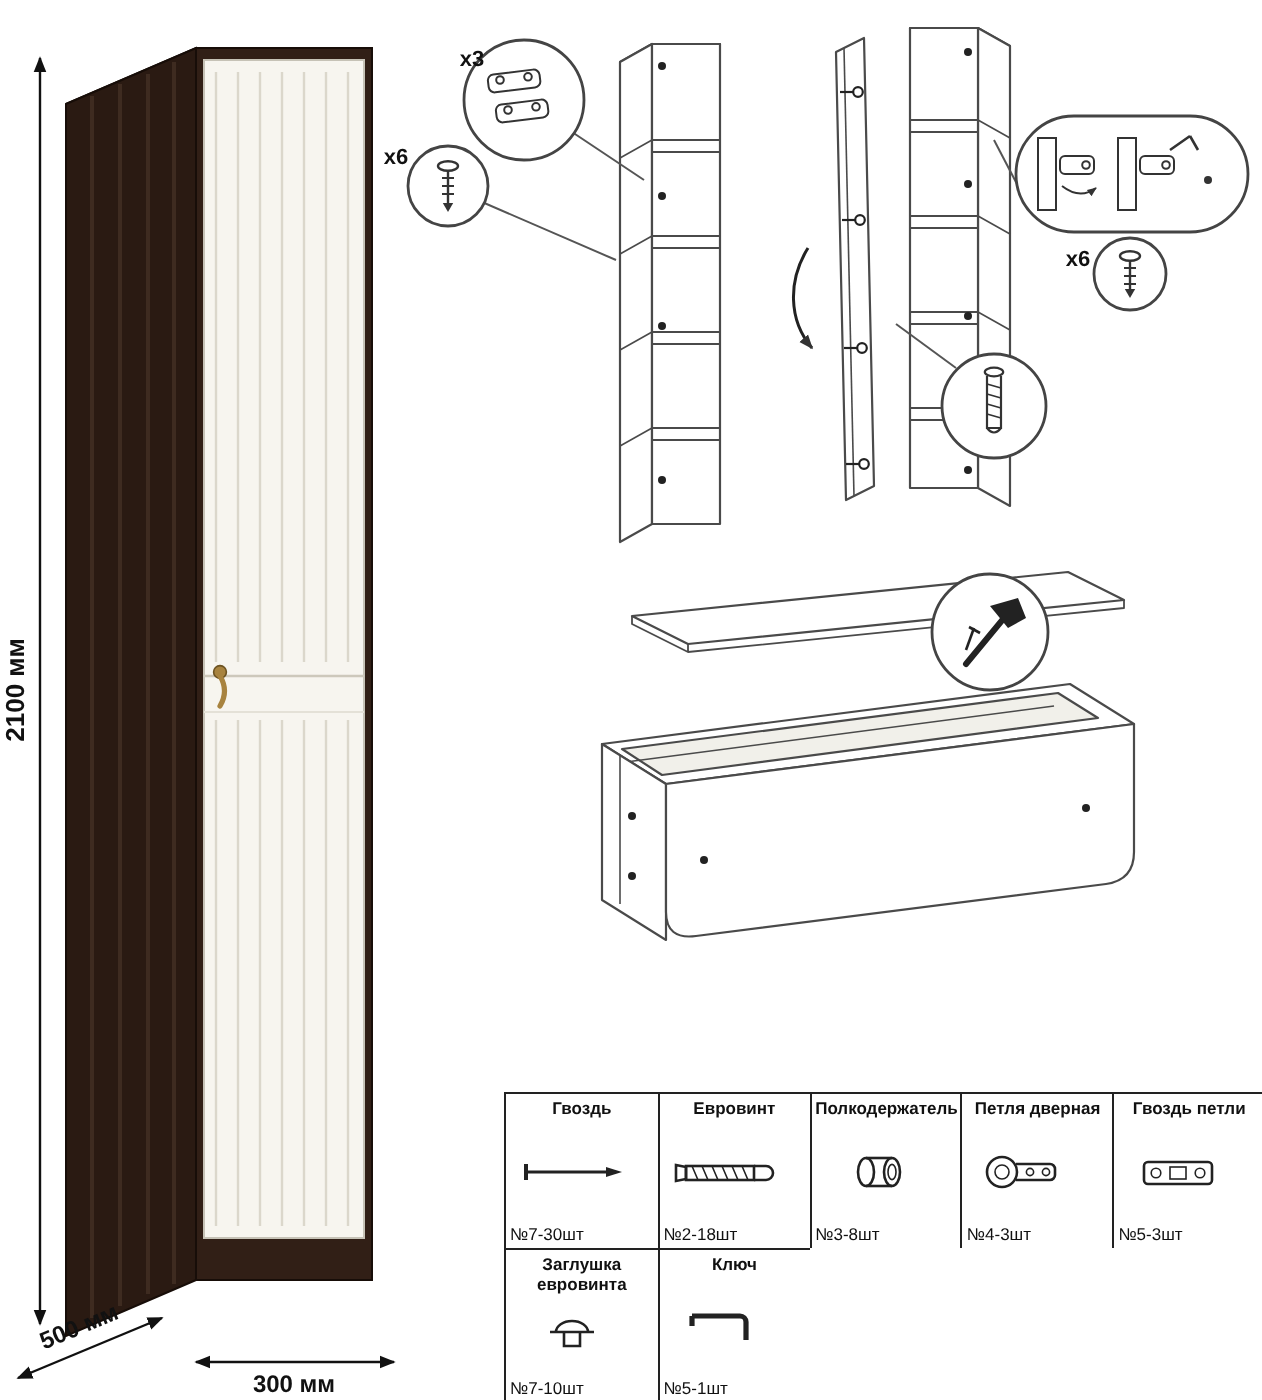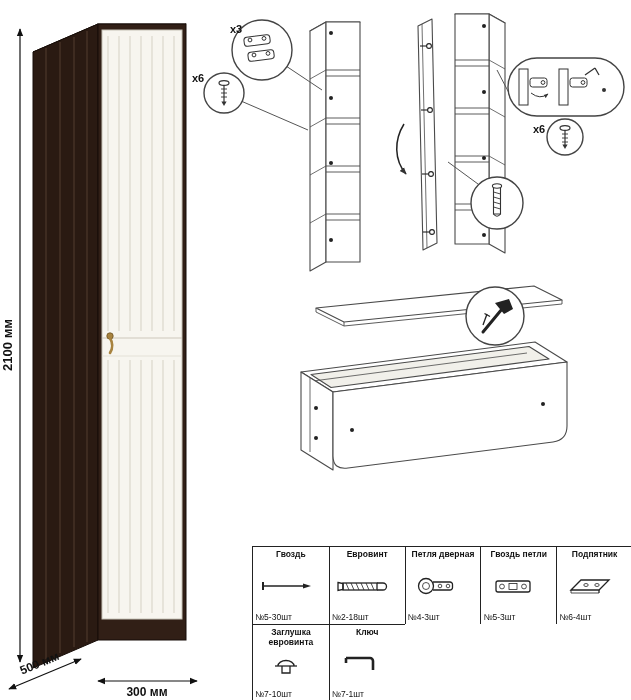--- a/index.html
+++ b/index.html
@@ -213,38 +213,53 @@
     <div class="part-name">Гвоздь</div>
     <div class="part-icon">
       <svg width="62" height="26" viewBox="0 0 62 26">
             <g class="pi">
         <line x1="8" y1="13" x2="48" y2="13" stroke-width="1.6"></line>
         <line x1="8" y1="9" x2="8" y2="17" stroke-width="2"></line>
         <polygon points="48,10.5 56,13 48,15.5" fill="#222" stroke="none"></polygon>
       </g>
           </svg>
     </div>
-    <div class="part-count">№5-30шт</div>
+    <div class="part-count">№7-30шт</div>
   </div>
 
   <div class="part-cell">
     <div class="part-name">Евровинт</div>
     <div class="part-icon">
       <svg width="62" height="26" viewBox="0 0 62 26">
             <g class="pi" stroke-width="1.1">
         <polygon points="6,9.5 11,10.5 11,16.5 6,17.5"></polygon>
         <rect x="11" y="10" width="34" height="7"></rect>
         <path d="M14,10 l3,7 M19,10 l3,7 M24,10 l3,7 M29,10 l3,7 M34,10 l3,7 M39,10 l3,7" stroke-width="0.8"></path>
         <path d="M45,10 h6 a3.5,3.5 0 0 1 0,7 h-6"></path>
       </g>
           </svg>
     </div>
     <div class="part-count">№2-18шт</div>
   </div>
 
+  <div class="part-cell">
+    <div class="part-name">Полкодержатель</div>
+    <div class="part-icon">
+      <svg width="62" height="26" viewBox="0 0 62 26">
+            <g class="pi" stroke-width="1.1">
+        <ellipse cx="25" cy="13" rx="4" ry="7"></ellipse>
+        <line x1="25" y1="6" x2="38" y2="6"></line>
+        <line x1="25" y1="20" x2="38" y2="20"></line>
+        <ellipse cx="38" cy="13" rx="4" ry="7"></ellipse>
+        <ellipse cx="38" cy="13" rx="2" ry="3.8" stroke-width="0.8"></ellipse>
+      </g>
+          </svg>
+    </div>
+    <div class="part-count">№3-8шт</div>
+  </div>
 
   <div class="part-cell">
     <div class="part-name">Петля дверная</div>
     <div class="part-icon">
       <svg width="62" height="26" viewBox="0 0 62 26">
             <g class="pi" stroke-width="1.1">
         <circle cx="18" cy="13" r="7.5"></circle>
         <circle cx="18" cy="13" r="3.5" stroke-width="0.8"></circle>
         <path d="M25,9 h17 a2.5,2.5 0 0 1 2.5,2.5 v3 a2.5,2.5 0 0 1 -2.5,2.5 h-17"></path>
         <circle cx="32" cy="13" r="1.8" stroke-width="0.8"></circle>
@@ -263,34 +278,20 @@
         <rect x="13" y="8" width="34" height="11" rx="2"></rect>
         <circle cx="19" cy="13.5" r="2.4" stroke-width="0.8"></circle>
         <circle cx="41" cy="13.5" r="2.4" stroke-width="0.8"></circle>
         <rect x="26" y="10.5" width="8" height="6" stroke-width="0.8"></rect>
       </g>
           </svg>
     </div>
     <div class="part-count">№5-3шт</div>
   </div>
 
-  <div class="part-cell">
-    <div class="part-name">Подпятник</div>
-    <div class="part-icon">
-      <svg width="62" height="26" viewBox="0 0 62 26">
-            <g class="pi" stroke-width="1.1">
-        <polygon points="12,17 22,7 50,7 40,17"></polygon>
-        <path d="M12,17 v3 h28 v-3 M40,17 v3" stroke-width="0.8"></path>
-        <ellipse cx="27" cy="12" rx="2.2" ry="1.5" stroke-width="0.8"></ellipse>
-        <ellipse cx="38" cy="12" rx="2.2" ry="1.5" stroke-width="0.8"></ellipse>
-      </g>
-          </svg>
-    </div>
-    <div class="part-count">№6-4шт</div>
-  </div>
 
   <div class="part-cell">
     <div class="part-name">Заглушка евровинта</div>
     <div class="part-icon">
       <svg width="62" height="26" viewBox="0 0 62 26">
             <g class="pi" stroke-width="1.1">
         <path d="M23,11 a8,5.5 0 0 1 16,0"></path>
         <line x1="20" y1="11" x2="42" y2="11"></line>
         <path d="M27,11 v7 h8 v-7"></path>
       </g>
@@ -303,18 +304,18 @@
   <div class="part-cell">
     <div class="part-name">Ключ</div>
     <div class="part-icon">
       <svg width="62" height="26" viewBox="0 0 62 26">
             <g class="pi">
         <path d="M14,8 h24 a3,3 0 0 1 3,3 v9" stroke-width="2.6"></path>
         <path d="M14,8 v5" stroke-width="2.6"></path>
       </g>
           </svg>
     </div>
-    <div class="part-count">№7-1шт</div>
+    <div class="part-count">№5-1шт</div>
   </div>
 
 
 </div>
 </div>
 
 </body></html>

